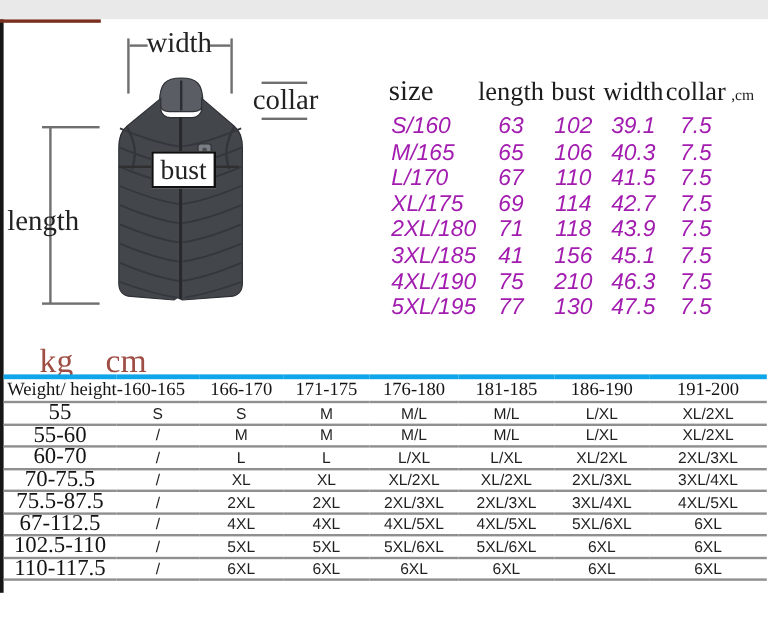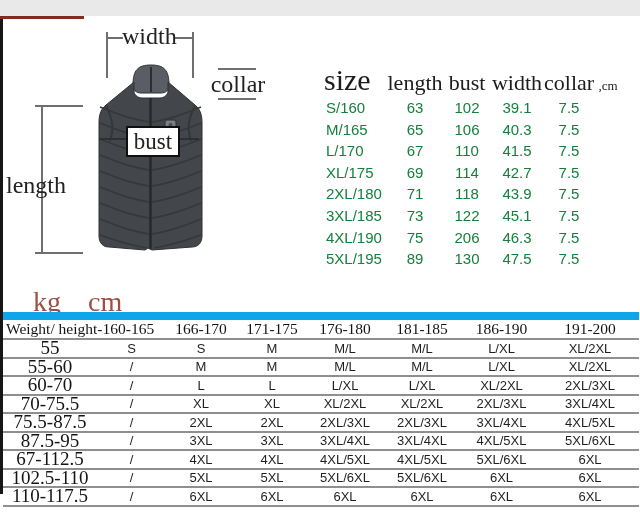--- a/index.html
+++ b/index.html
@@ -22,38 +22,38 @@
   .bust-box{
     left:126px; top:110px; width:50px; height:27px; background:#ffffff;
     border:2px solid #101010; display:flex; align-items:center; justify-content:center;
   }
   .bust-box .mlabel{font-size:23px;}
 
   
   .size-table{left:320px; top:47px; border-collapse:collapse; table-layout:fixed;}
   .size-table th, .size-table td{padding:0; margin:0; white-space:nowrap;}
   .size-table thead th{vertical-align:baseline; font-weight:normal; text-align:center; height:32px;}
-  .st-h-size{font-size:30px; text-align:left !important; padding-left:4px !important;}
+  .st-h-size{font-size:24px; text-align:left !important; padding-left:4px !important;}
   .st-h{font-size:22px;}
   .st-h-unit{font-size:13px; text-align:left;}
   .size-table tbody td{
-    font-family:"Liberation Sans", sans-serif; font-size:15px; color:#15803d;
-    text-align:center; height:21.6px; line-height:21.6px;
+    font-family:"Liberation Sans", sans-serif; font-size:19px; color:#a21caf;
+    text-align:center; height:21.6px; line-height:21.6px;font-style:italic;
   }
   .size-table tbody td.st-size{text-align:left; padding-left:6px;}
 
   
   .kg-cm{left:33px; top:272px; color:#9e4e44; font-size:28px; line-height:1;}
   .kg-cm .u{display:inline-block;}
   .kg-cm .u + .u{margin-left:20px;}
 
   
   .fit-table{
     left:3px; top:296px; width:636px; border-collapse:collapse; table-layout:fixed;
-    border-top:8px solid #0ea5e9;
+    border-top:4px solid #0ea5e9;
   }
   .fit-table th, .fit-table td{
     padding:0; border-bottom:2px solid #8f8f8f; white-space:nowrap; overflow:hidden;
   }
   .fit-table thead th{
     font-weight:normal; font-size:15.5px; color:#141414; height:18px; line-height:18px;
   }
   .fit-table thead th.ft-wh{text-align:left; padding-left:3px;}
   .fit-table td.ft-weight{
     font-size:19px; color:#141414; text-align:center; height:16.2px; line-height:16.5px;
@@ -187,37 +187,37 @@
       <tr>
         <td class="st-size">2XL/180</td>
         <td>71</td>
         <td>118</td>
         <td>43.9</td>
         <td>7.5</td>
           <td></td>
       </tr>
       <tr>
         <td class="st-size">3XL/185</td>
-        <td>73</td>
-        <td>122</td>
+        <td>41</td>
+        <td>156</td>
         <td>45.1</td>
         <td>7.5</td>
           <td></td>
       </tr>
       <tr>
         <td class="st-size">4XL/190</td>
         <td>75</td>
-        <td>206</td>
+        <td>210</td>
         <td>46.3</td>
         <td>7.5</td>
           <td></td>
       </tr>
       <tr>
         <td class="st-size">5XL/195</td>
-        <td>89</td>
+        <td>77</td>
         <td>130</td>
         <td>47.5</td>
         <td>7.5</td>
           <td></td>
       </tr>
     </tbody>
   </table>
 
   <div class="abs kg-cm">
     <span class="u">kg</span>
@@ -291,30 +291,20 @@
         <td class="ft-weight">75.5-87.5</td>
         <td class="ft-cell">/</td>
         <td class="ft-cell">2XL</td>
         <td class="ft-cell">2XL</td>
         <td class="ft-cell">2XL/3XL</td>
         <td class="ft-cell">2XL/3XL</td>
         <td class="ft-cell">3XL/4XL</td>
         <td class="ft-cell">4XL/5XL</td>
       </tr>
       <tr>
-        <td class="ft-weight">87.5-95</td>
-        <td class="ft-cell">/</td>
-        <td class="ft-cell">3XL</td>
-        <td class="ft-cell">3XL</td>
-        <td class="ft-cell">3XL/4XL</td>
-        <td class="ft-cell">3XL/4XL</td>
-        <td class="ft-cell">4XL/5XL</td>
-        <td class="ft-cell">5XL/6XL</td>
-      </tr>
-      <tr>
         <td class="ft-weight">67-112.5</td>
         <td class="ft-cell">/</td>
         <td class="ft-cell">4XL</td>
         <td class="ft-cell">4XL</td>
         <td class="ft-cell">4XL/5XL</td>
         <td class="ft-cell">4XL/5XL</td>
         <td class="ft-cell">5XL/6XL</td>
         <td class="ft-cell">6XL</td>
       </tr>
       <tr>

